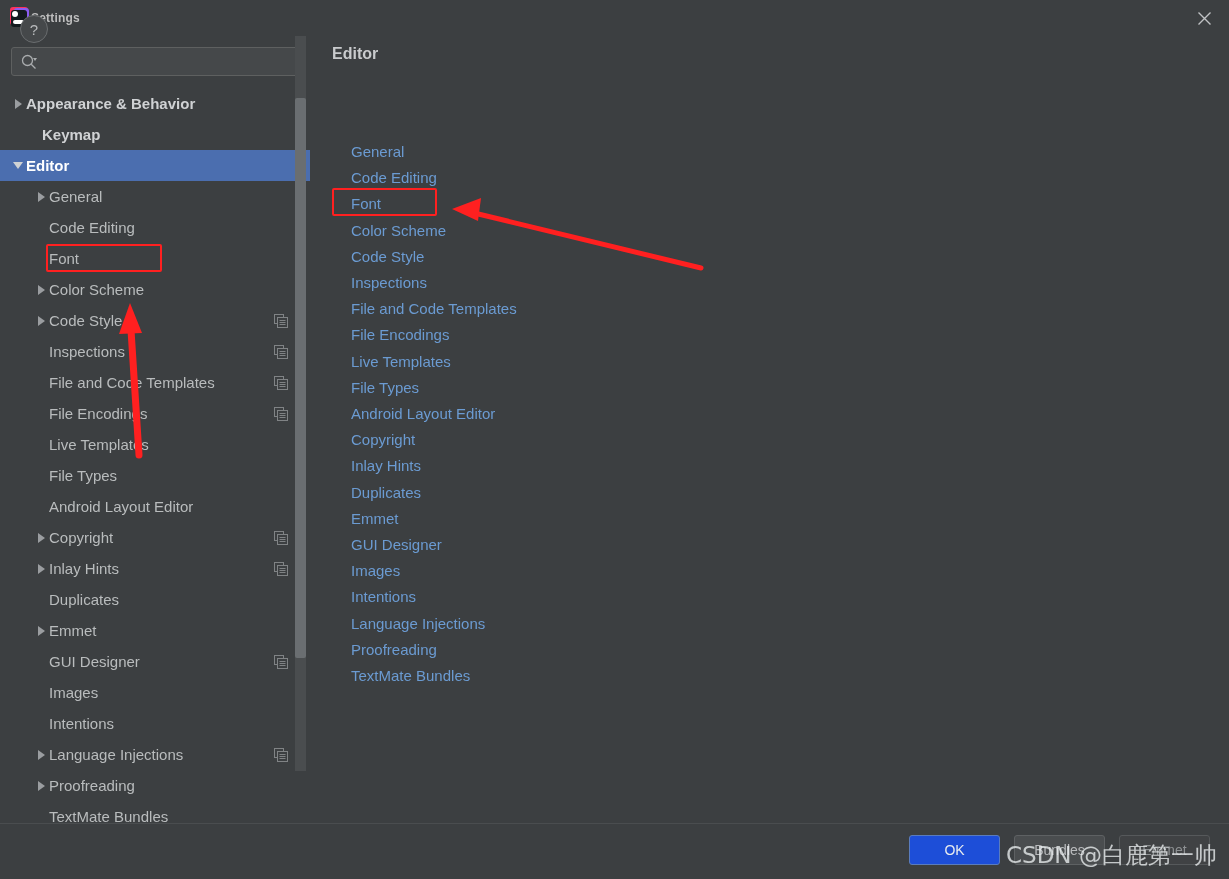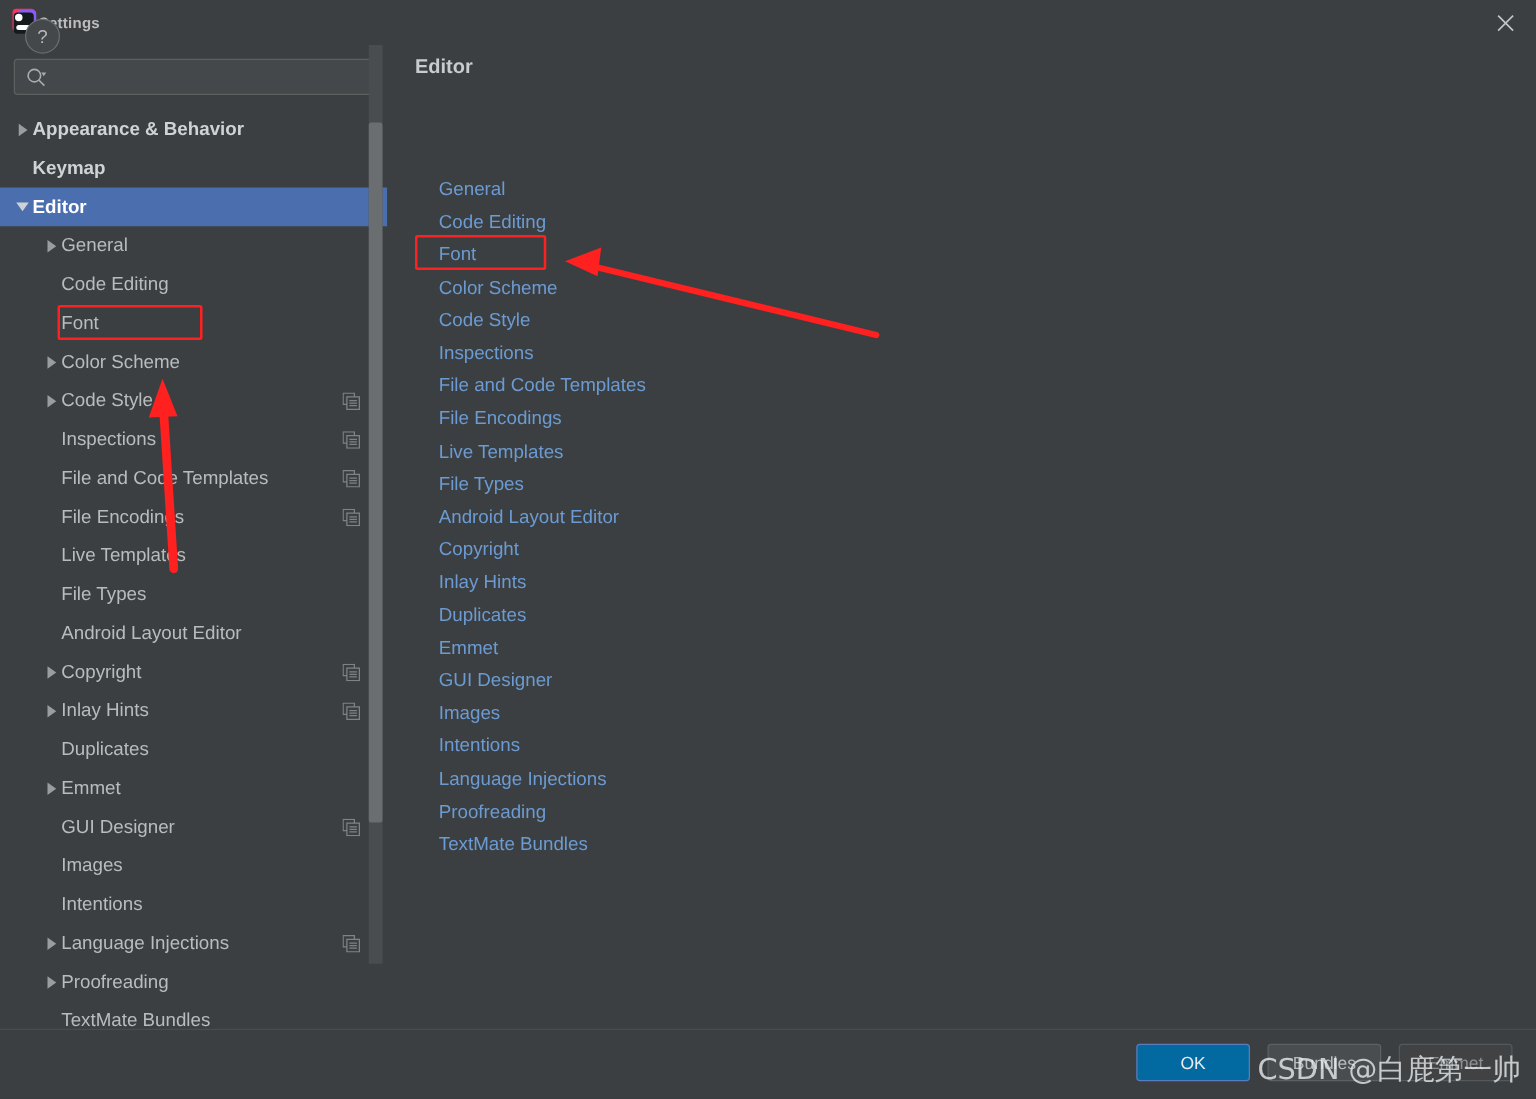--- a/index.html
+++ b/index.html
@@ -191,21 +191,21 @@
   .dlg-btn {
     position: absolute; top: 835px;
     height: 30px;
     border-radius: 3px;
     font-size: 14px;
     display: flex; align-items: center; justify-content: center;
     cursor: pointer;
   }
   .btn-ok {
     left: 909px; width: 91px;
-    background: #0369a1; border: 1px solid #5a7cbd; color: #e9ecef;
+    background: #1d4ed8; border: 1px solid #5a7cbd; color: #e9ecef;
   }
   .btn-cancel {
     left: 1014px; width: 91px;
     background: #4a4d4f; border: 1px solid #5e6163; color: #b9bbbd;
   }
   .btn-apply {
     left: 1119px; width: 91px;
     background: #43464880; border: 1px solid #56595b; color: #8d9092;
   }
 
@@ -257,21 +257,21 @@
     </div>
 
     <div class="tree" id="tree">
         <div class="tree-row bold" style="padding-left: 0px;">
           <span style="display: inline-block; width: 10px;"></span>
           <span class="twisty">
             <span class="tri-right"></span>
           </span>
           <span class="tree-label">Appearance &amp; Behavior</span>
         </div>
-        <div class="tree-row bold" style="padding-left: 0px;">
+        <div class="tree-row bold" style="padding-left: 16px;">
           <span style="display: inline-block; width: 10px;"></span>
           <span class="twisty empty"></span>
           <span class="tree-label">Keymap</span>
         </div>
         <div class="tree-row selected bold" style="padding-left: 0px;">
           <span style="display: inline-block; width: 10px;"></span>
           <span class="twisty">
             <span class="tri-down"></span>
           </span>
           <span class="tree-label">Editor</span>

